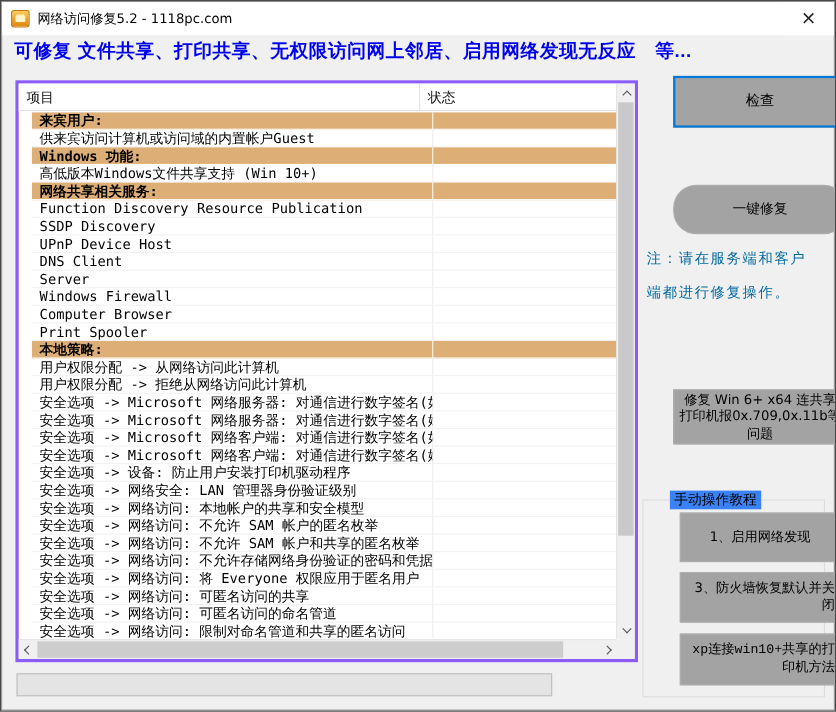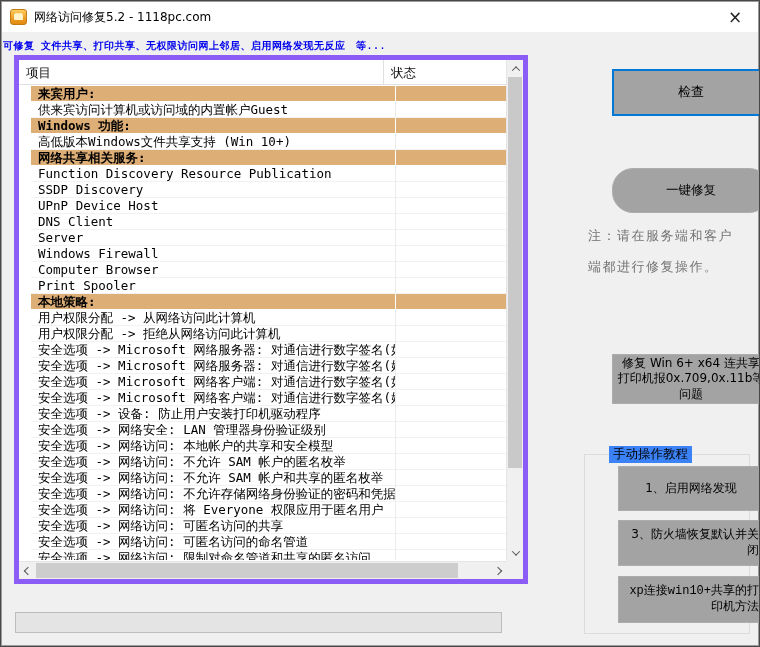--- a/index.html
+++ b/index.html
@@ -32,29 +32,29 @@
   .title-text { margin-left:7px; font-size:12px; color:#000; }
   .close-btn {
     position:absolute; right:0; top:0; width:46px; height:30px;
     display:flex; align-items:center; justify-content:center;
     font-size:17px; color:#222; background:#FFFFFF; cursor:default;
   }
 
   
   .subtitle {
     position:absolute; left:2px; top:33px; right:2px; height:24px;
-    display:flex; align-items:center;
-    color:#0000EE; font-weight:bold; font-size:10px; letter-spacing:0.5px;
-    font-family:Liberation Mono, monospace;
+    padding-left:10px; display:flex; align-items:center;
+    color:#0000EE; font-weight:bold; font-size:17px; letter-spacing:0.5px;
+    font-family:Liberation Sans, sans-serif;
   }
 
   
   .listview {
-    position:absolute; left:13px; top:54px; width:514px; height:529px;
-    background:#FFFFFF; border:5px solid #8b5cf6;
+    position:absolute; left:13px; top:72px; width:566px; height:529px;
+    background:#FFFFFF; border:3px solid #8b5cf6;
   }
   .list-header {
     position:absolute; left:0; top:0; right:17px; height:25px;
     background:#FFFFFF; border-bottom:1px solid #E0E0E0; display:flex;
     font-family:"DejaVu Sans Mono","Liberation Mono",monospace;
   }
   .hdr-cell { padding:5px 0 0 7px; font-size:12.5px; color:#111; }
   .hdr-item { width:365px; border-right:1px solid #E0E0E0; }
   .hdr-status { flex:1; }
 
@@ -102,21 +102,21 @@
     position:absolute; background:#a3a3a3; border:1px solid #ADADAD;
     display:flex; align-items:center; justify-content:center; text-align:center;
     font-size:12.5px; color:#000; cursor:default; line-height:1.45;
     font-family:"DejaVu Sans","Liberation Sans",sans-serif;
     margin-left:24px;
   }
   .btn-check { left:587px; top:68px; width:158px; height:47px; border:2px solid #0078D7; font-size:13px; }
   .btn-fix   { left:587px; top:167px; width:158px; height:45px;border-radius:21px; }
   .note {
     position:absolute; left:587px; top:219px; width:168px;
-    color:#737373; font-size:13px; letter-spacing:1.5px; line-height:31px;
+    color:#0369a1; font-size:13px; letter-spacing:1.5px; line-height:31px;
   }
   .btn-win7 { left:587px; top:353px; width:158px; height:50px; padding:2px 4px; font-size:12px; line-height:1.3; }
 
   .groupbox {
     position:absolute; left:583px; top:453px; width:166px; height:180px;
     border:1px solid #DCDCDC;
   }
   .groupbox-label {
     position:absolute; left:24px; top:-9px; background:#3b82f6; padding:0 4px;
     font-size:12.5px; color:#000;

